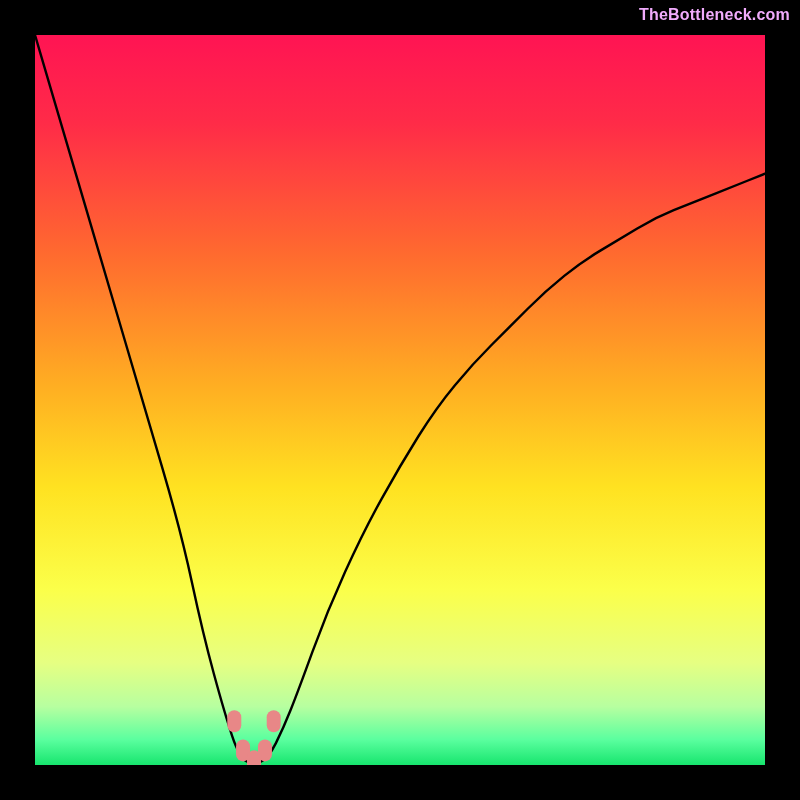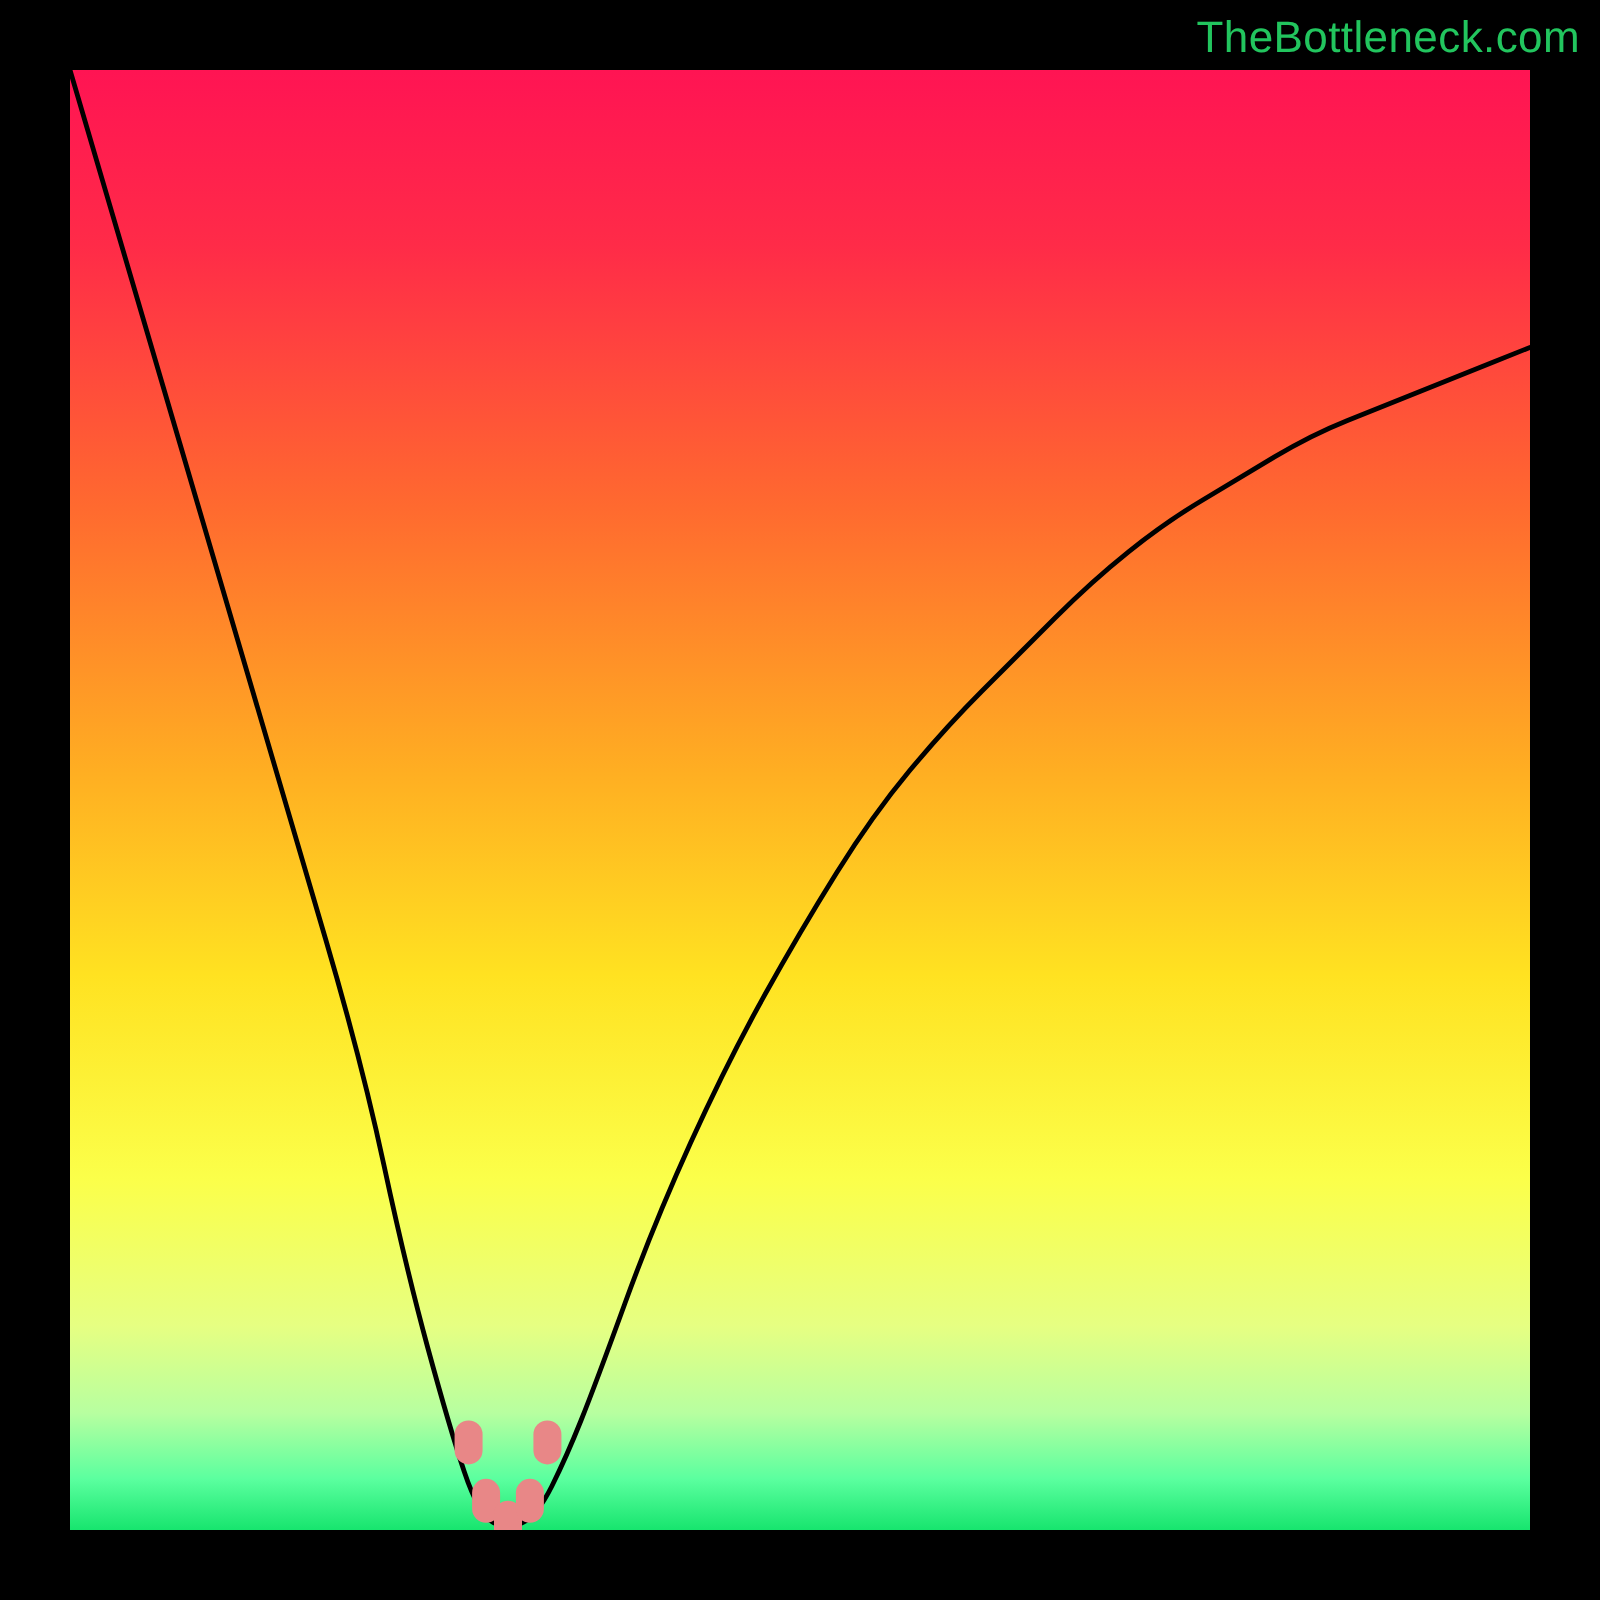--- a/index.html
+++ b/index.html
@@ -14,23 +14,23 @@
   .outer {
     position: relative;
     width: 800px;
     height: 800px;
     background: #000;
   }
   .watermark {
     position: absolute;
     top: 6px;
     right: 10px;
-    color: #22c55e;
-    font-size: 22px;
-    font-weight: 400;
+    color: #f0abfc;
+    font-size: 16px;
+    font-weight: 700;
     letter-spacing: 0.2px;
     z-index: 5;
   }
   .plot-area {
     position: absolute;
     left: 35px;
     top: 35px;
     width: 730px;
     height: 730px;
     overflow: hidden;

